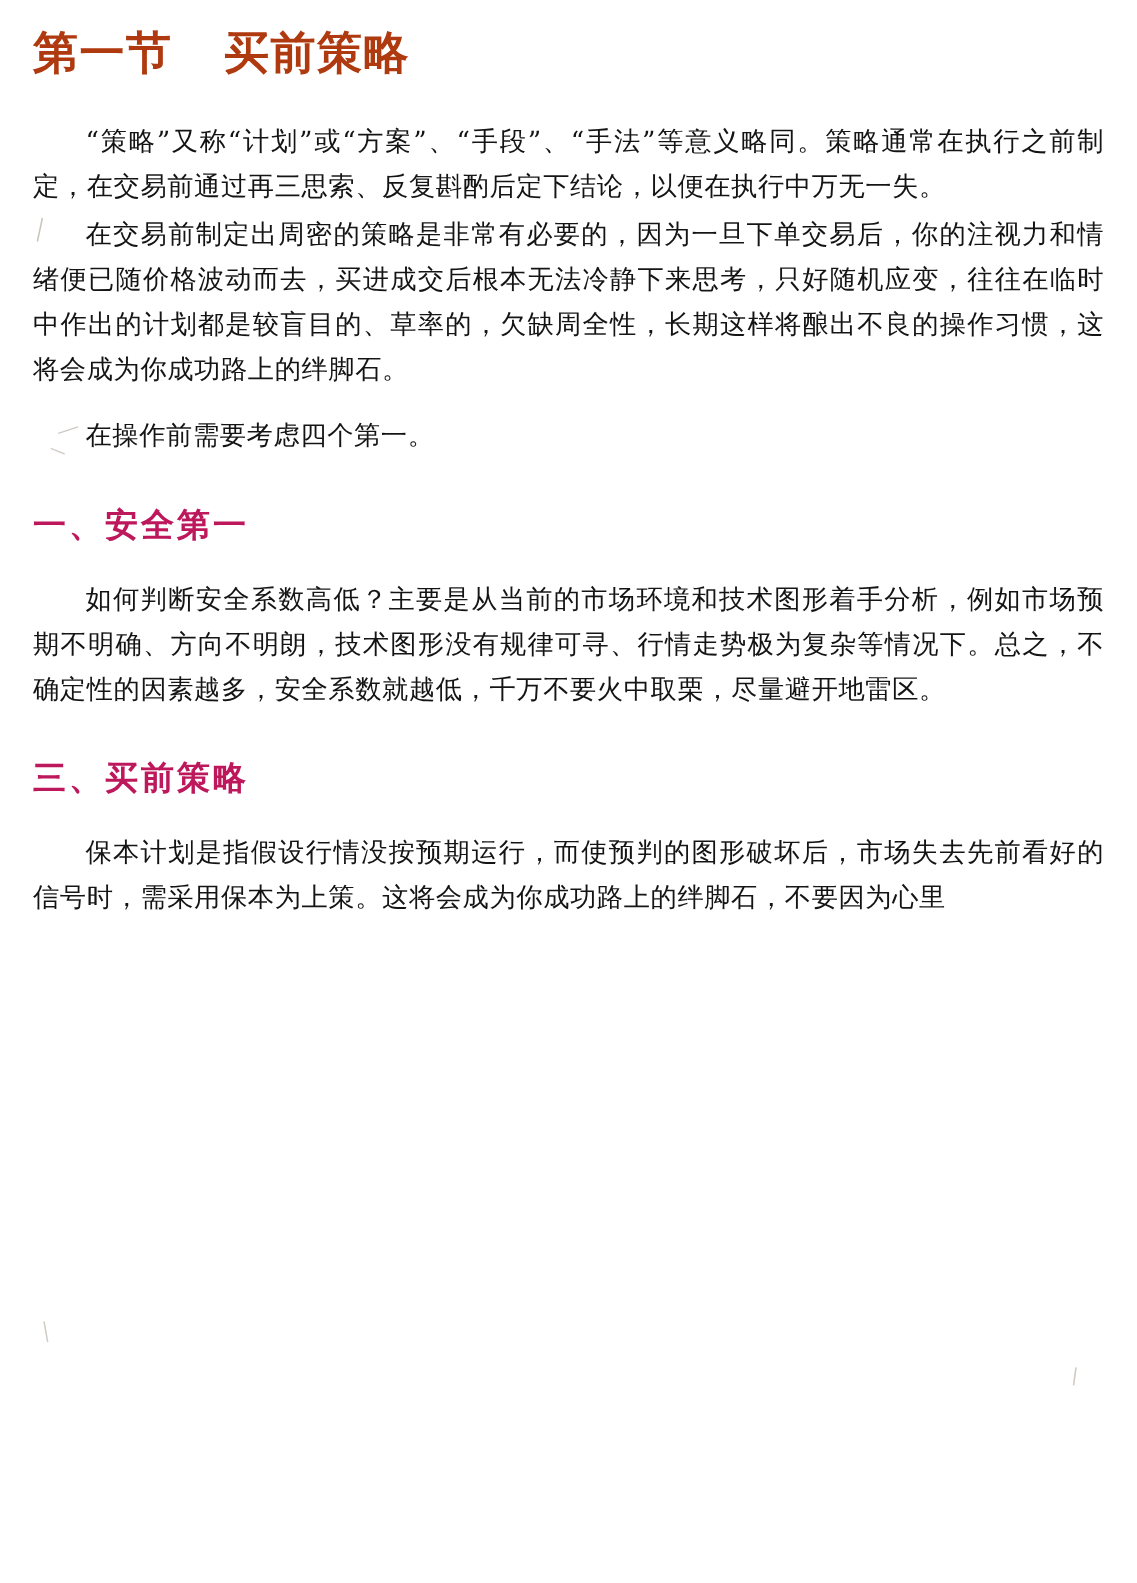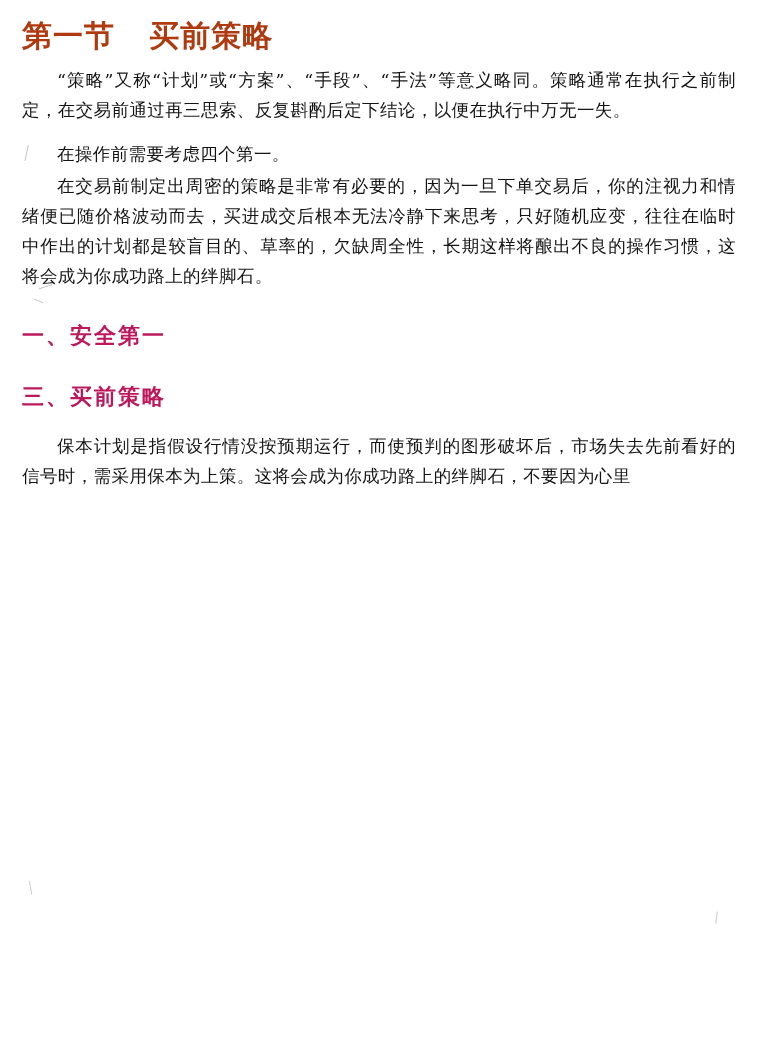--- a/index.html
+++ b/index.html
@@ -26,21 +26,21 @@
     padding-top: 16px;
     font-family: "DejaVu Serif", "Liberation Serif", serif;
     font-weight: bold;
     font-size: 30px;
     letter-spacing: 1px;
     color: #b03a10;
     white-space: pre;
     line-height: 1.35;
   }
   .body-block {
-    margin-top: 8px;
+    margin-top: 23px;
   }
   p.para {
     margin: 0 0 2px 0;
     font-size: 17.5px;
     line-height: 1.72;
     text-align: justify;
     text-indent: 2em;
     letter-spacing: 0.4px;
     color: #141414;
   }
@@ -109,26 +109,29 @@
 </style>
 </head>
 <body>
 
 <div class="page">
 
   <h1 class="chapter-title">第一节   买前策略</h1>
 
   <div class="body-block">
     <p class="para">“策略”又称“计划”或“方案”、“手段”、“手法”等意义略同。策略通常在执行之前制定，在交易前通过再三思索、反复斟酌后定下结论，以便在执行中万无一失。</p>
+    <p class="para">在交易前制定出周密的策略是非常有必要的，因为一旦下单交易后，你的注视力和情绪便已随价格波动而去，买进成交后根本无法冷静下来思考，只好随机应变，往往在临时中作出的计划都是较盲目的、草率的，欠缺周全性，长期这样将酿出不良的操作习惯，这将会成为你成功路上的绊脚石。</p>
     <p class="para spaced-top">在操作前需要考虑四个第一。</p>
-    <p class="para">在交易前制定出周密的策略是非常有必要的，因为一旦下单交易后，你的注视力和情绪便已随价格波动而去，买进成交后根本无法冷静下来思考，只好随机应变，往往在临时中作出的计划都是较盲目的、草率的，欠缺周全性，长期这样将酿出不良的操作习惯，这将会成为你成功路上的绊脚石。</p>
   </div>
 
   <div>
     <h2 class="section-head">一、安全第一</h2>
+    <div class="section-body">
+      <p class="para">如何判断安全系数高低？主要是从当前的市场环境和技术图形着手分析，例如市场预期不明确、方向不明朗，技术图形没有规律可寻、行情走势极为复杂等情况下。总之，不确定性的因素越多，安全系数就越低，千万不要火中取栗，尽量避开地雷区。</p>
+    </div>
   </div>
 
 
   <div>
     <h2 class="section-head">三、买前策略</h2>
     <div class="section-body">
       <p class="para">保本计划是指假设行情没按预期运行，而使预判的图形破坏后，市场失去先前看好的信号时，需采用保本为上策。这将会成为你成功路上的绊脚石，不要因为心里</p>
     </div>
   </div>
 

